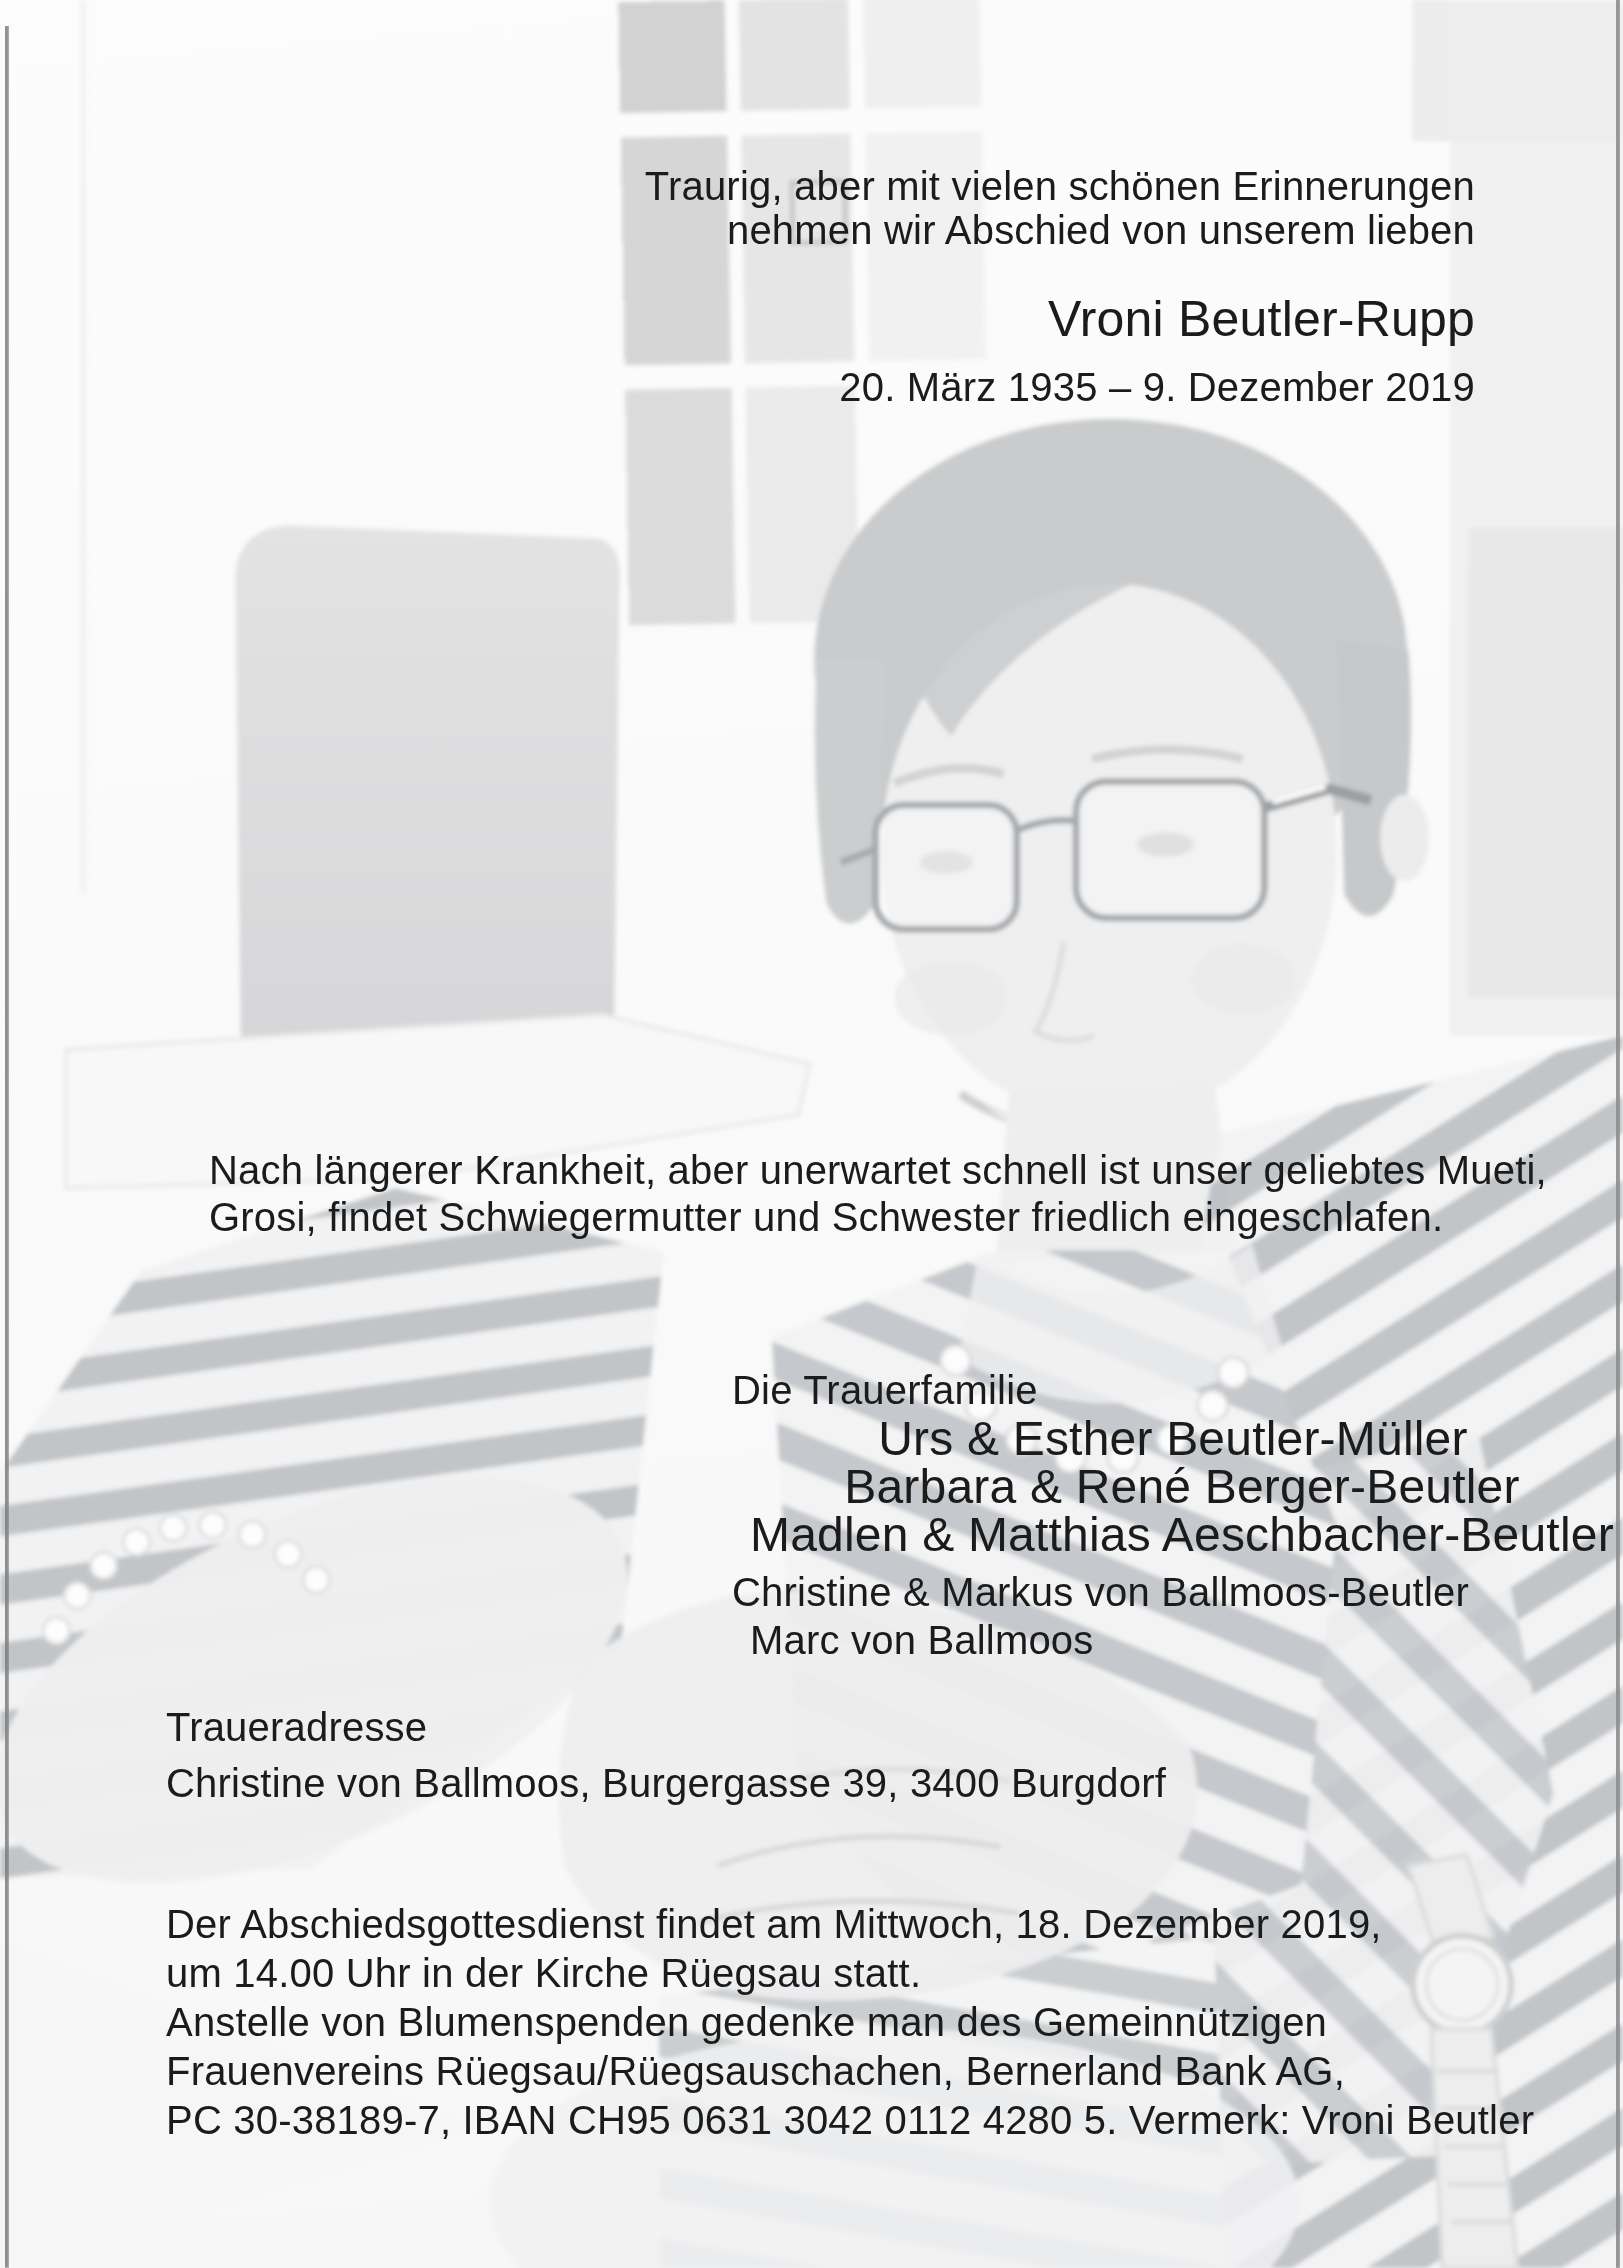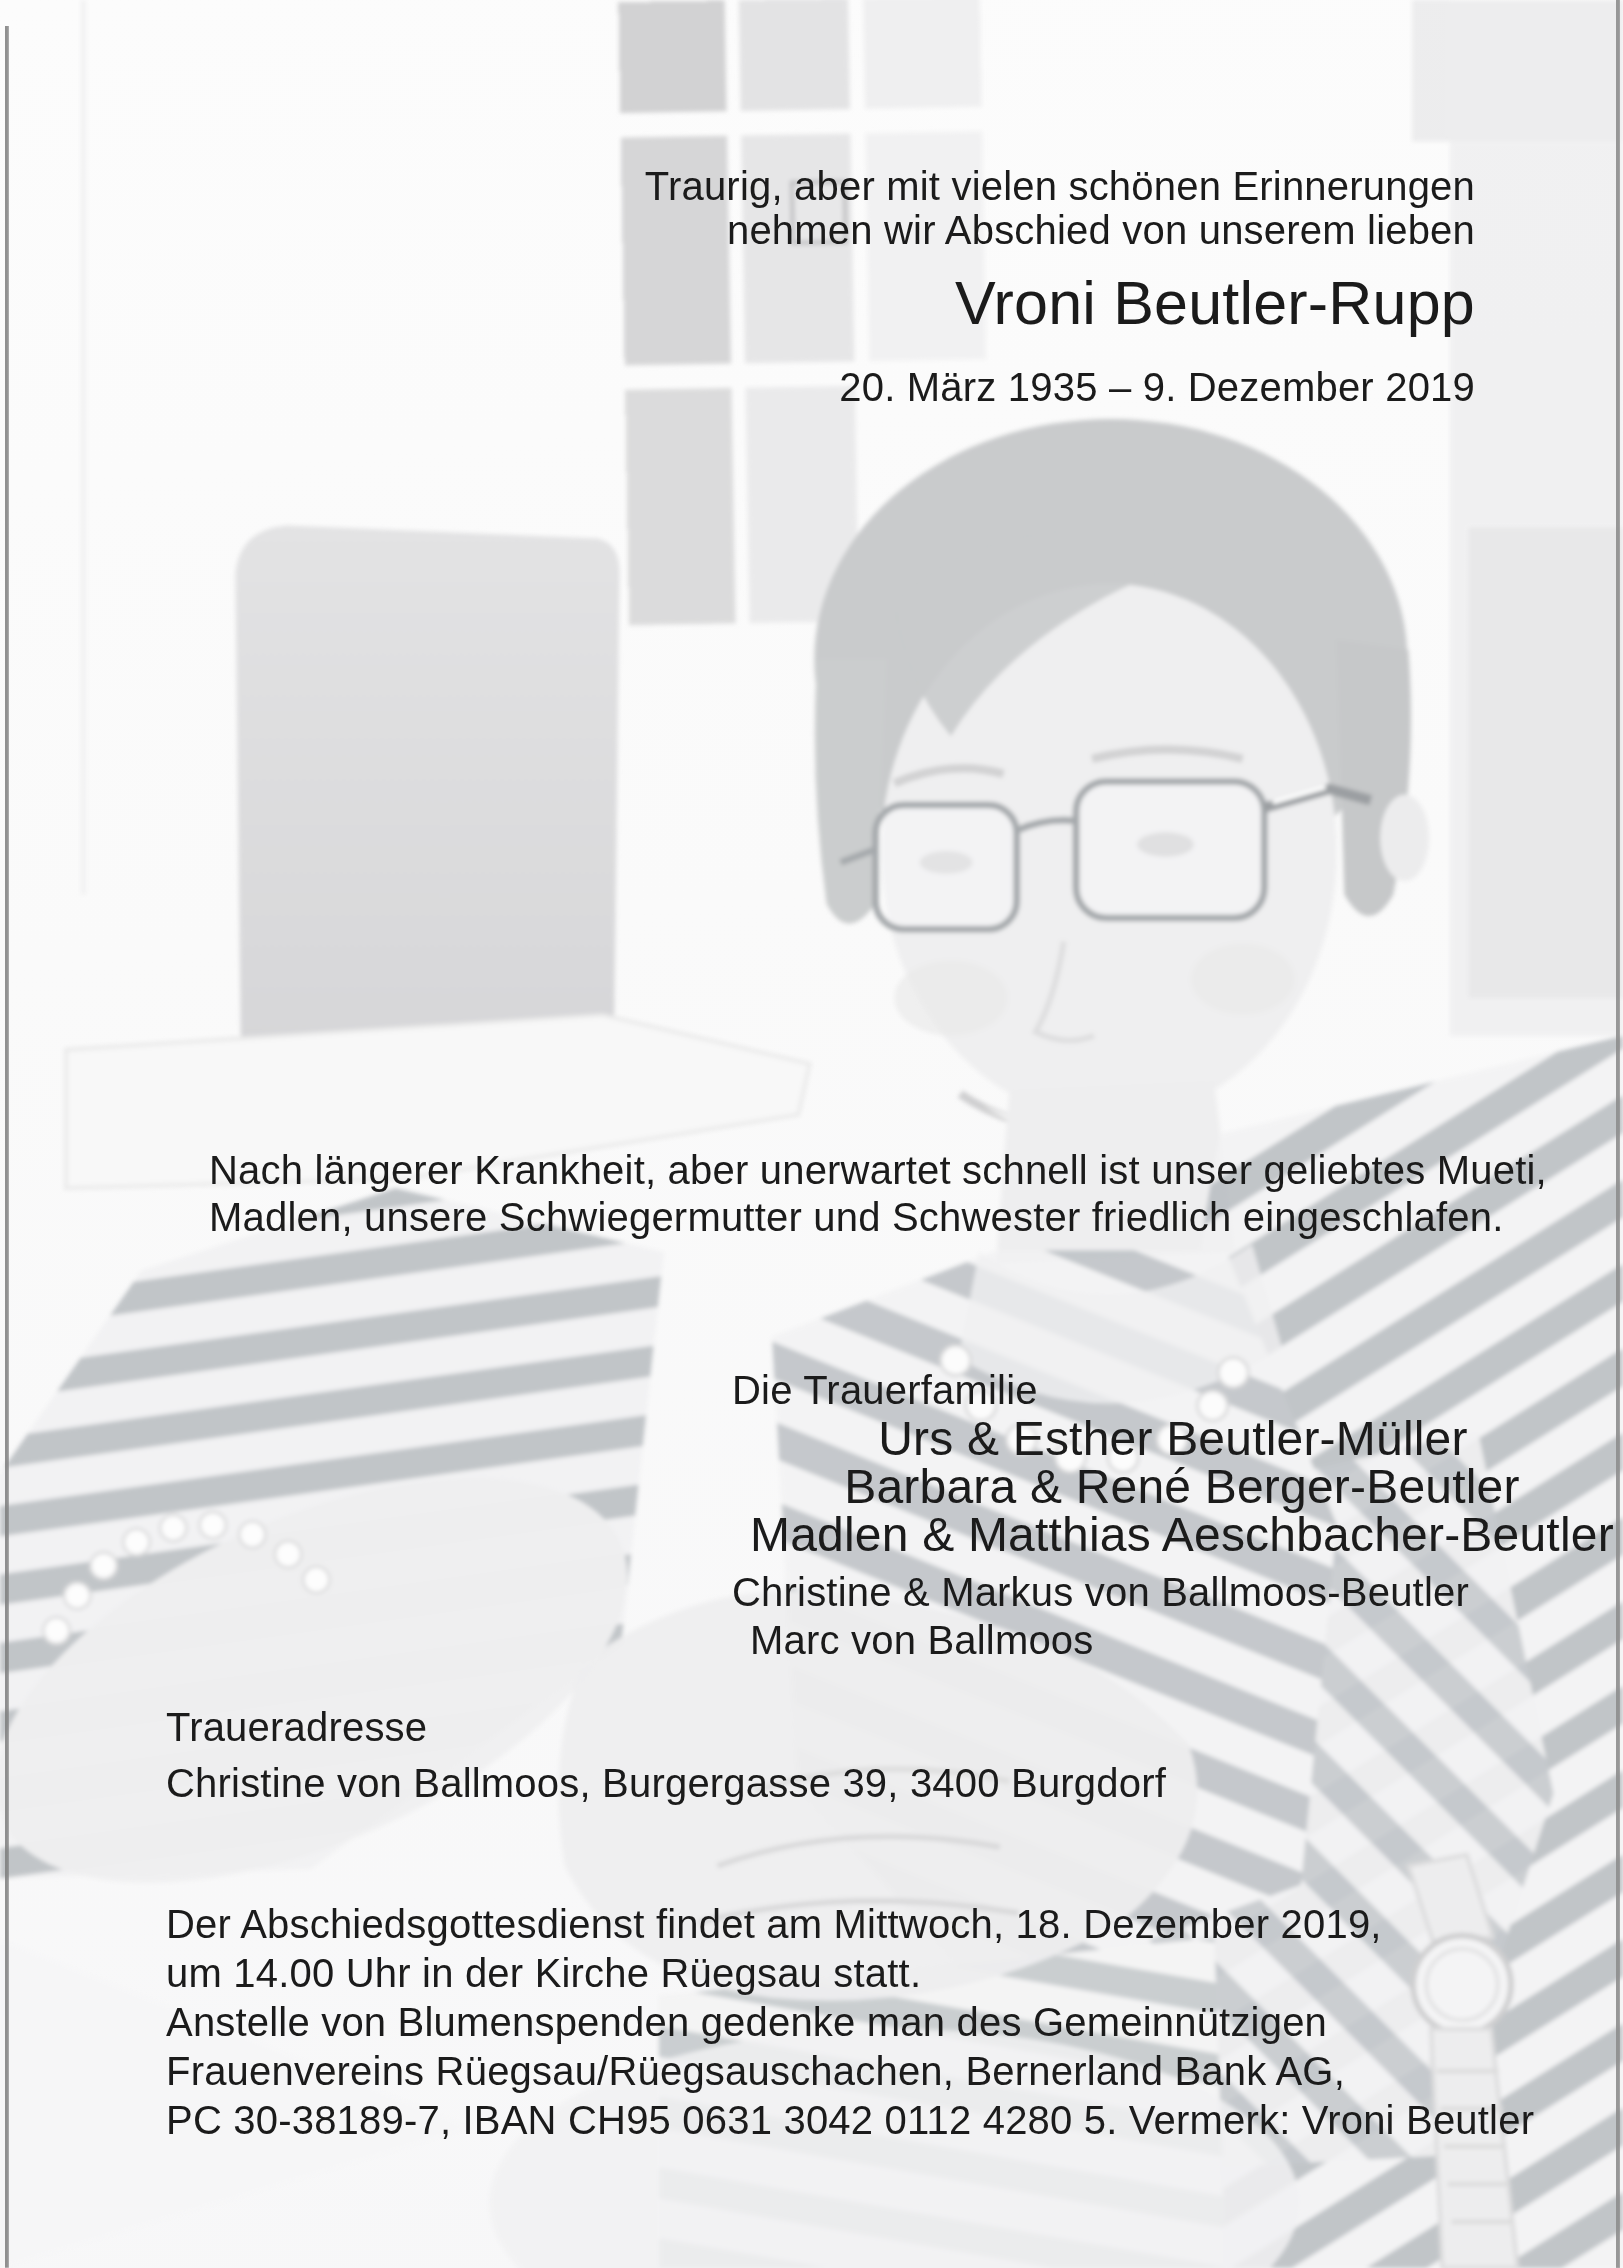--- a/index.html
+++ b/index.html
@@ -9,21 +9,21 @@
     height: 2268px;
     overflow: hidden;
     background: linear-gradient(175deg, #fcfcfc 0%, #fafafa 40%, #f7f7f8 100%);
     font-family: "Liberation Sans", sans-serif;
     color: #1b1b1b;
   }
   .photo-svg { position: absolute; left: 0; top: 0; width: 1623px; height: 2268px; }
   .txt { position: absolute; white-space: nowrap; letter-spacing: 0.2px; }
   .rightcol { right: 148px; text-align: right; }
   .intro      { top: 164px;  font-size: 40px; line-height: 44px; }
-  .name       { top: 272px;  font-size: 61px; line-height: 62px; }
+  .name       { top: 288px;  font-size: 50px; line-height: 62px; }
   .dates      { top: 365px;  font-size: 40px; line-height: 45px; margin-left: 18px; }
   .announce   { left: 166px; top: 1147px; font-size: 40px; line-height: 47px; margin-left: 43px; }
   .famhead    { left: 732px; top: 1339px; font-size: 40px; line-height: 47px; margin-top: 28px; }
   .famgroup1  { left: 732px; top: 1415px; font-size: 48px; line-height: 48px; text-align: center; }
   .famgroup2  { left: 732px; top: 1568px; font-size: 40px; line-height: 48px; }
   .indent     { padding-left: 18px; }
   .address    { left: 166px; top: 1699px; font-size: 40px; line-height: 56px; }
   .service    { left: 166px; top: 1900px; font-size: 40px; line-height: 49px; }
 </style>
 </head>
@@ -177,21 +177,21 @@
   <div class="txt rightcol intro">
     <div>Traurig, aber mit vielen schönen Erinnerungen</div>
     <div>nehmen wir Abschied von unserem lieben</div>
   </div>
 
   <div class="txt rightcol name">Vroni Beutler-Rupp</div>
   <div class="txt rightcol dates">20. März 1935 – 9. Dezember 2019</div>
 
   <div class="txt announce">
     <div>Nach längerer Krankheit, aber unerwartet schnell ist unser geliebtes Mueti,</div>
-    <div>Madlen, unsere Schwiegermutter und Schwester friedlich eingeschlafen.</div>
+    <div>Grosi, findet Schwiegermutter und Schwester friedlich eingeschlafen.</div>
   </div>
 
   <div class="txt famhead">Die Trauerfamilie</div>
 
   <div class="txt famgroup1">
     <div>Urs &amp; Esther Beutler-Müller</div>
     <div class="indent">Barbara &amp; René Berger-Beutler</div>
     <div class="indent">Madlen &amp; Matthias Aeschbacher-Beutler</div>
   </div>
 

